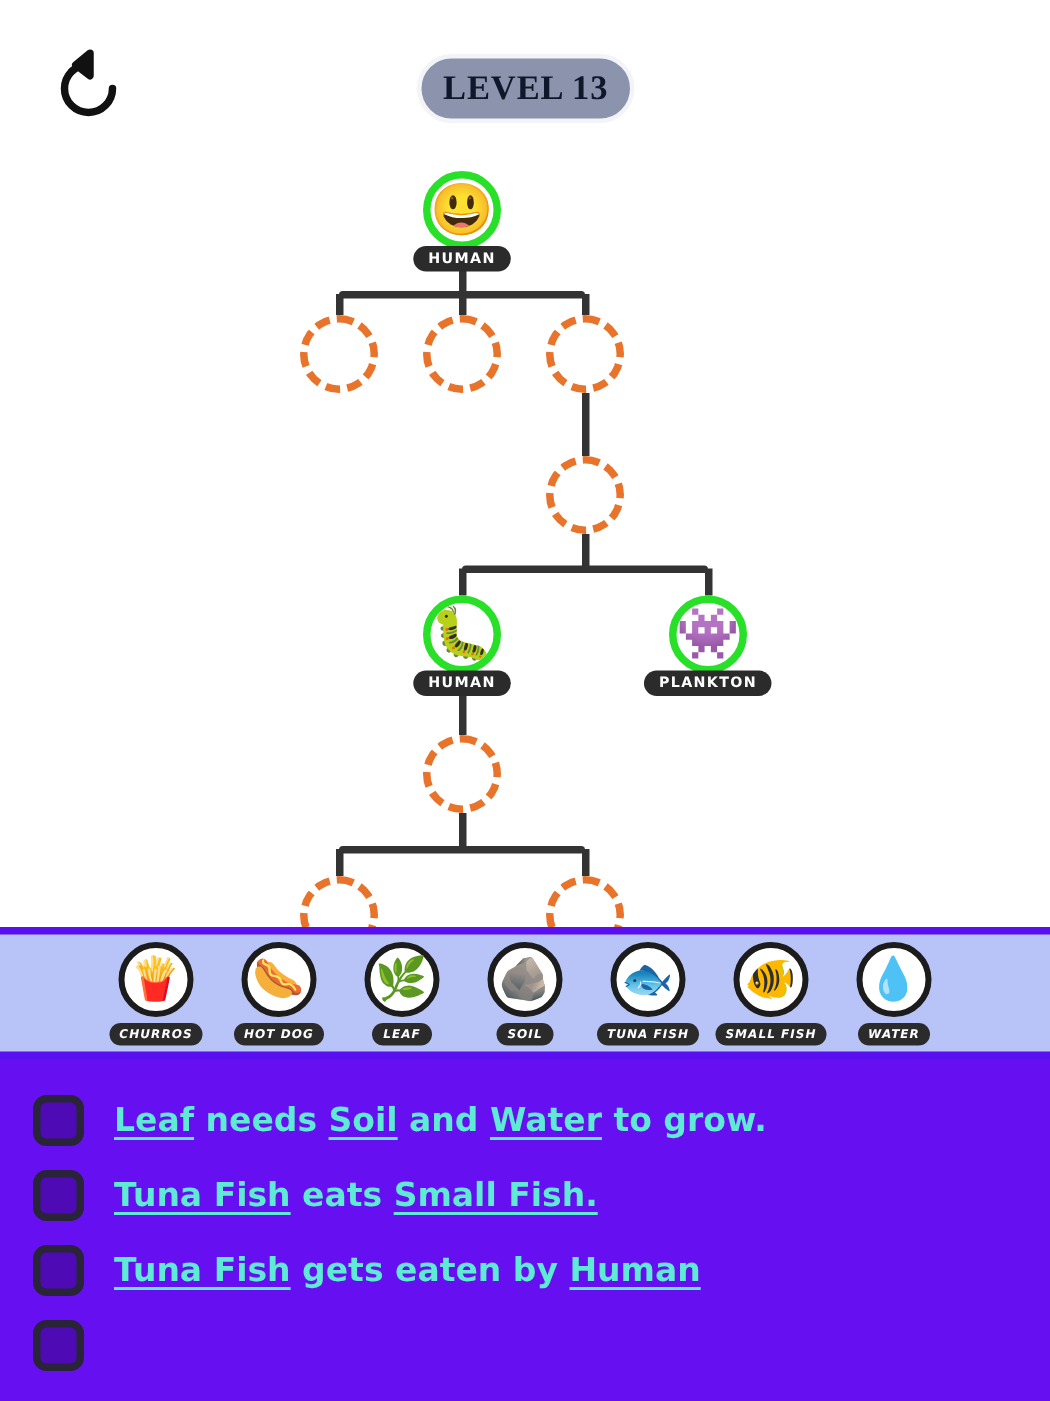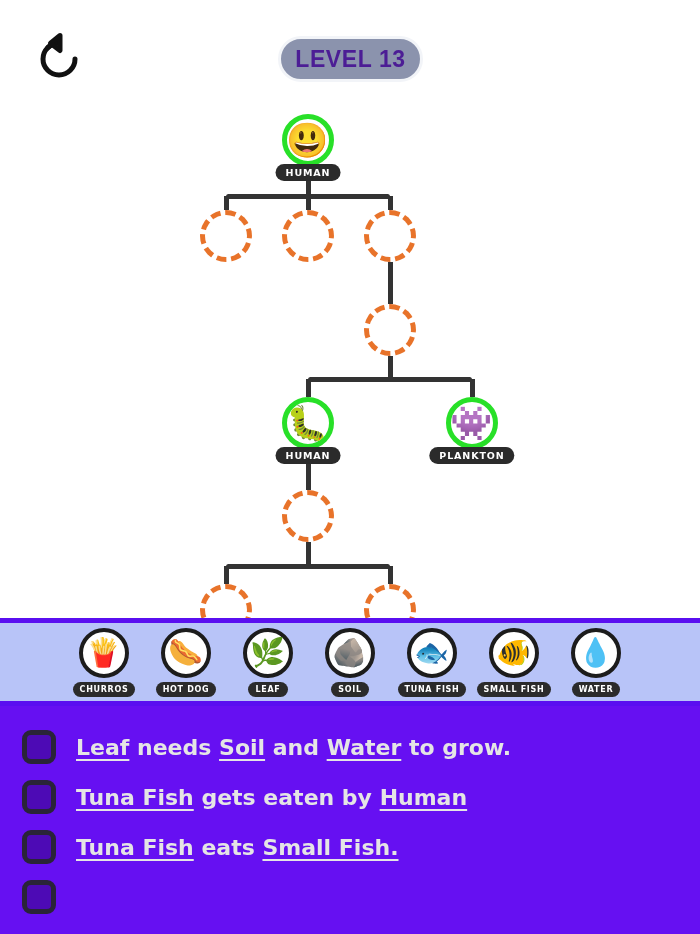--- a/index.html
+++ b/index.html
@@ -20,22 +20,22 @@
   }
   #level-badge {
     position: absolute; left: 278px; top: 36px;
     width: 145px; height: 46px;
     background: #8b93ad;
     border: 3px solid #f2f4f8;
     border-radius: 23px;
     display: flex; align-items: center; justify-content: center;
   }
   #level-badge .txt {
-    color: #4c1d95; font-size: 23px; font-weight: 700;
-    letter-spacing: .6px; font-family: Liberation Sans, sans-serif;
+    color: #0f172a; font-size: 23px; font-weight: 700;
+    letter-spacing: .6px; font-family: Liberation Serif, serif;
   }
 
   
   #tree-board { position: absolute; left: 0; top: 84px; width: 700px; height: 534px; }
   .node { position: absolute; }
 
   .slot-empty {
     border-radius: 50%;
     border: 5px dashed #e8732a;
     background: transparent;
@@ -75,34 +75,35 @@
     width: 50px; height: 50px; border-radius: 50%;
     background: #ffffff; border: 4px solid #1c1c1c;
     display: flex; align-items: center; justify-content: center;
   }
   .tray-disc .emoji { font-size: 28px; line-height: 1; }
   .tray-label {
     margin-top: 4px; background: #2b2b2b; color: #ffffff;
     font-size: 8px; font-weight: 700; letter-spacing: .7px;
     padding: 3px 7px; border-radius: 8px; white-space: nowrap;
     font-family: "DejaVu Sans", sans-serif;
+    font-style: italic;
   }
 
   
   #rules-panel {
     position: absolute; left: 0; top: 706px; width: 700px; height: 228px;
     background: #6610f2; padding: 16px 0 0 0; overflow: hidden;
   }
   .rule-row { display: flex; align-items: center; gap: 20px; padding: 0 0 0 22px; height: 50px; }
   .rule-checkbox {
     flex: 0 0 auto; width: 34px; height: 34px; border-radius: 9px;
     background: #4d0ab5; border: 5px solid #2a2438; cursor: pointer;
   }
   .rule-text {
-    color: #e5e5e5; font-size: 22px; font-weight: 700;
+    color: #5eead4; font-size: 22px; font-weight: 700;
     font-family: "DejaVu Sans", sans-serif; white-space: nowrap;
   }
   .rule-text u { text-decoration: underline; text-underline-offset: 4px; text-decoration-thickness: 2px; }
 </style>
 </head>
 <body>
 
 <div id="app">
 
   <button id="restart-button">
@@ -223,24 +224,24 @@
       </div>
     </div>
 
   <div id="rules-panel">
       <div class="rule-row">
         <div class="rule-checkbox"></div>
         <div class="rule-text"><u>Leaf</u><span> needs </span><u>Soil</u><span> and </span><u>Water</u><span> to grow.</span></div>
       </div>
       <div class="rule-row">
         <div class="rule-checkbox"></div>
+        <div class="rule-text"><u>Tuna Fish</u><span> eats </span><u>Small Fish.</u></div>
+      </div>
+      <div class="rule-row">
+        <div class="rule-checkbox"></div>
         <div class="rule-text"><u>Tuna Fish</u><span> gets eaten by </span><u>Human</u></div>
       </div>
       <div class="rule-row">
         <div class="rule-checkbox"></div>
-        <div class="rule-text"><u>Tuna Fish</u><span> eats </span><u>Small Fish.</u></div>
-      </div>
-      <div class="rule-row">
-        <div class="rule-checkbox"></div>
       </div>
     </div>
 
 </div>
 
 </body></html>

